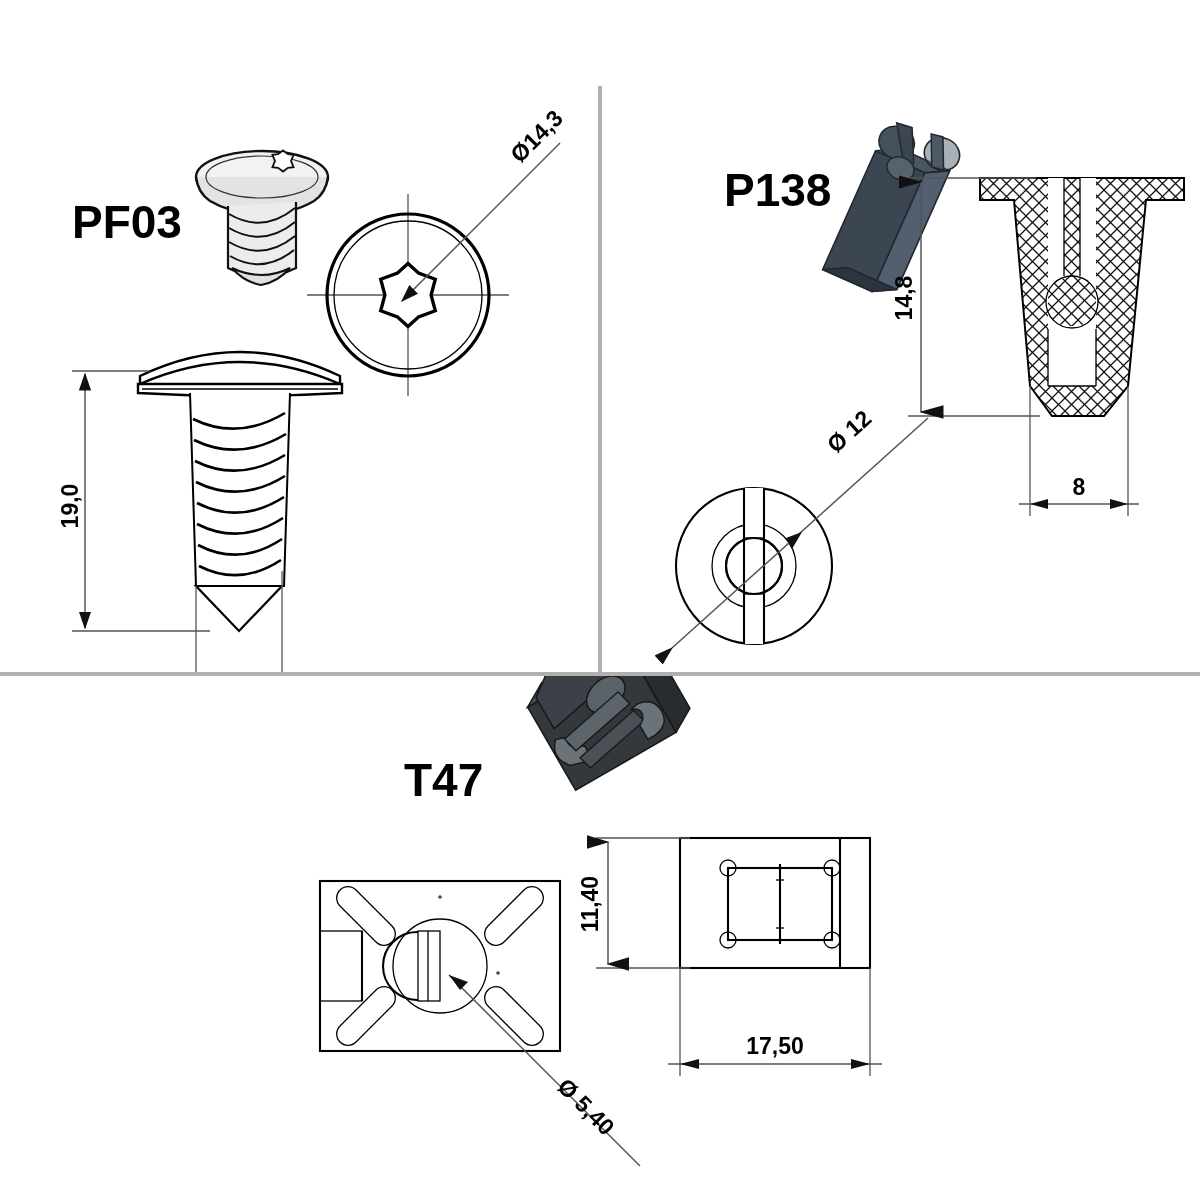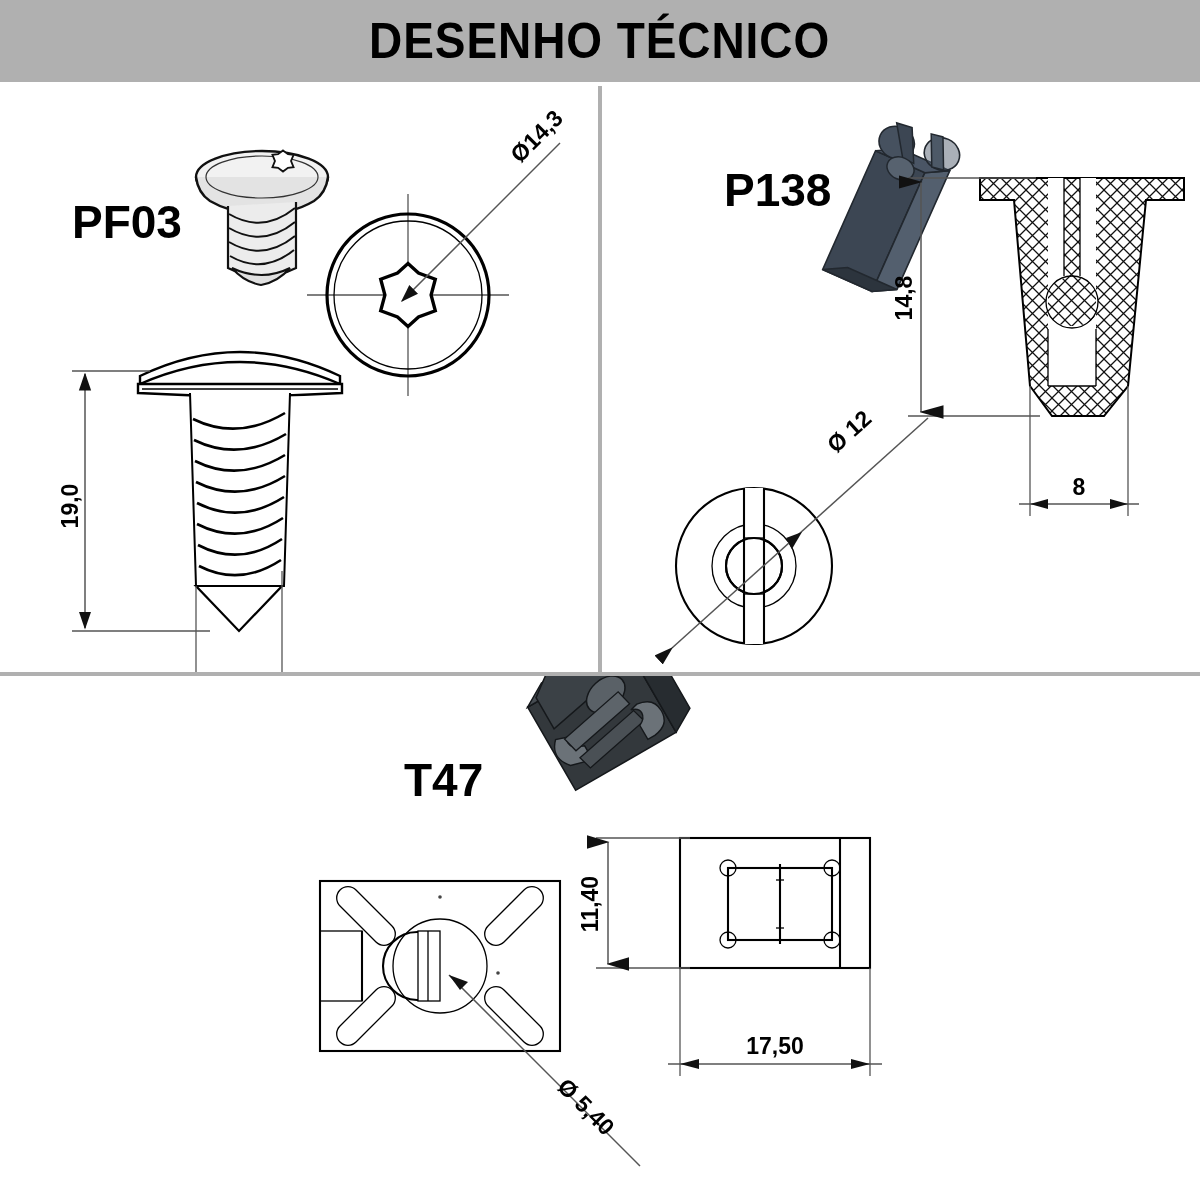--- a/index.html
+++ b/index.html
@@ -61,23 +61,20 @@
   .dimline{fill:none;stroke:#555;stroke-width:1.5;}
   .extline{fill:none;stroke:#555;stroke-width:1.3;}
   .centerline{fill:none;stroke:#555;stroke-width:1.3;}
   .arrowfill{fill:#111;stroke:none;}
 </style>
 </head>
 <body>
 
 <div class="sheet">
 
-  <div class="header">
-    <div class="header-title">DESENHO TÉCNICO</div>
-  </div>
 
   <div class="div-h v-divider"></div>
   <div class="div-h h-divider"></div>
 
   <div class="panel" id="panel-pf03">
     <svg width="598" height="586" viewBox="0 0 598 586" xmlns="http://www.w3.org/2000/svg">
       <defs>
         <marker id="pf-arrow-r" markerWidth="12" markerHeight="9" refX="11" refY="4.5" orient="auto">
           <path d="M0,0.4 L12,4.5 L0,8.6 z" class="arrowfill"></path>
         </marker>

